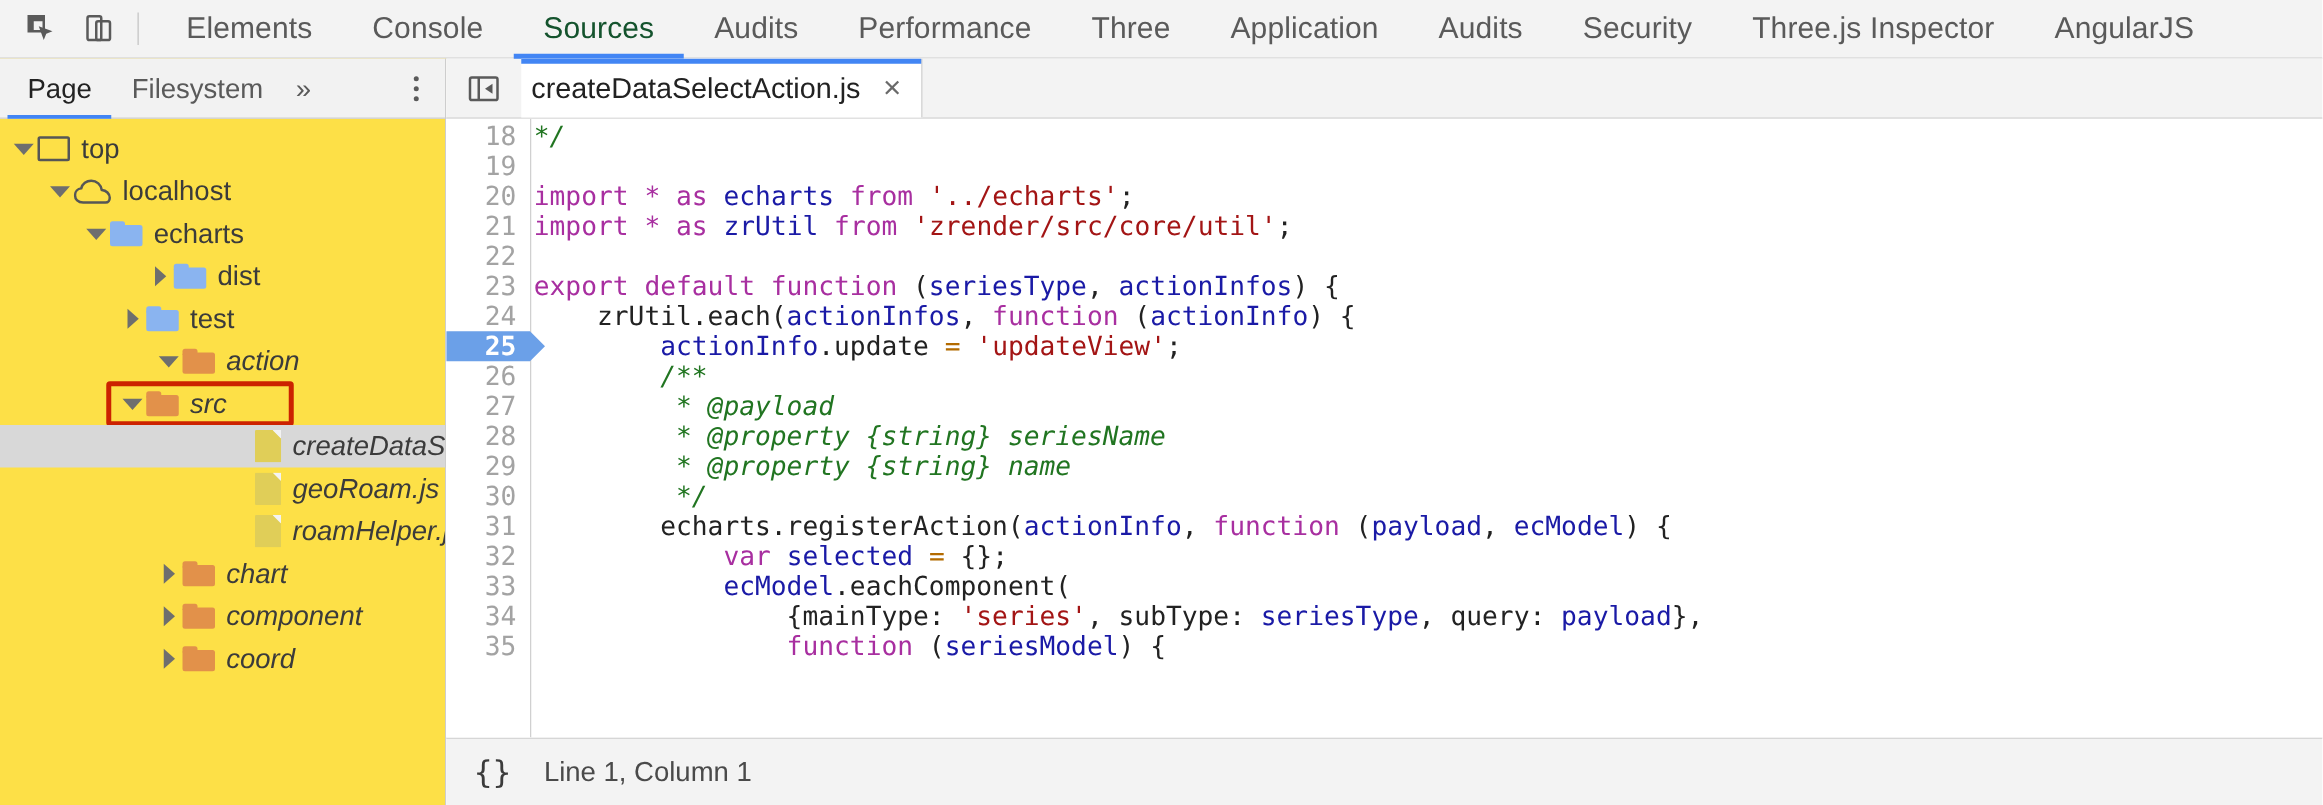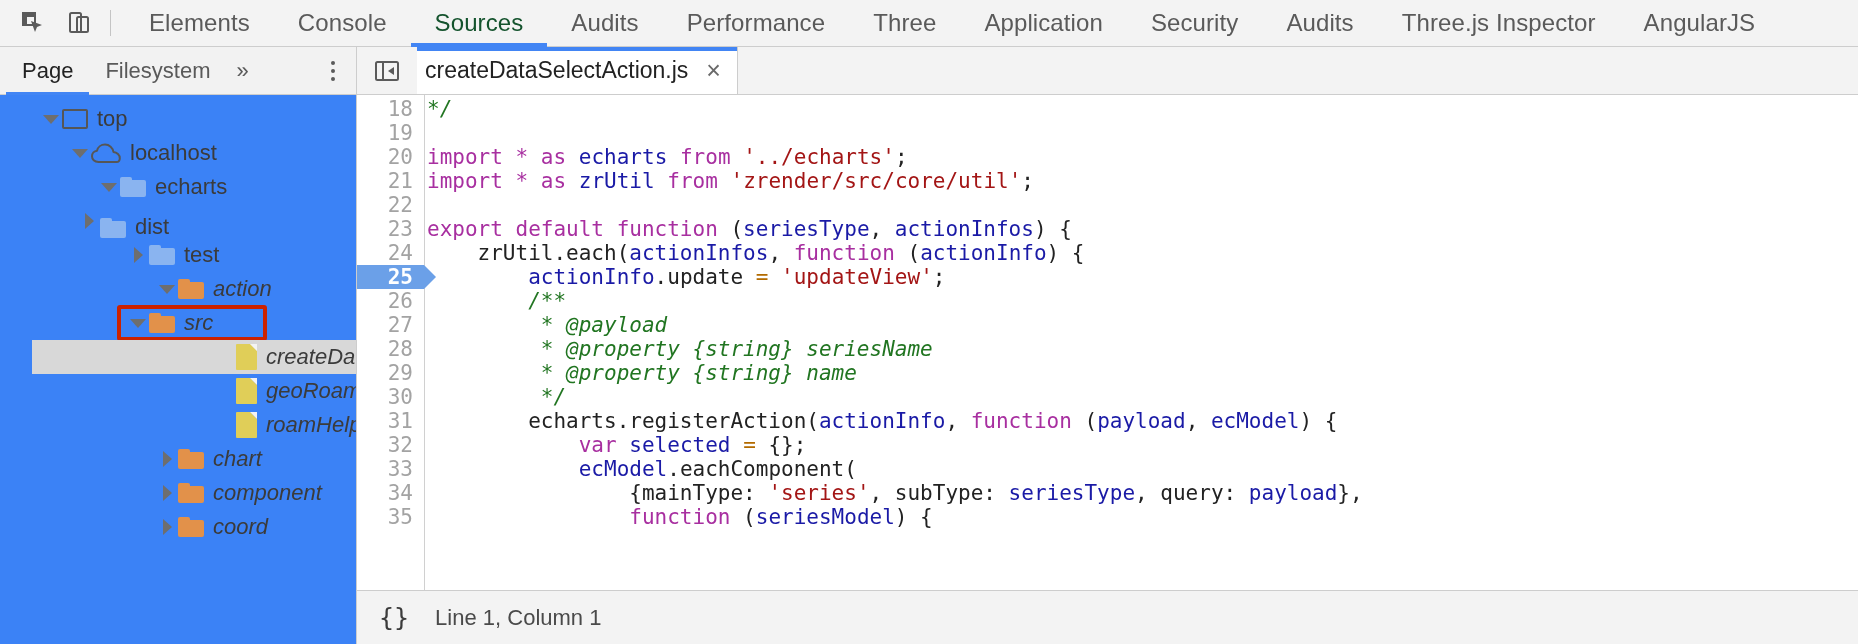--- a/index.html
+++ b/index.html
@@ -49,21 +49,21 @@
     position: absolute; left: 0; right: 0; bottom: 0;
     height: 4px; background: #4285f4;
   }
 
   
   .body { flex: 1; display: flex; min-height: 0; background:#fff; }
 
   
   .nav {
     width: 357px; min-width: 357px;
-    background: #3b82f6;
+    background: #fde047;
     display: flex; flex-direction: column;
     border-right: 1px solid #cdcdcd;
   }
   .nav-tabs {
     height: 48px; min-height: 48px;
     display: flex; align-items: center;
     background: #f2f2f2;
     border-bottom: 1px solid #cdcdcd;
     position: relative;
     padding-left: 6px;
@@ -88,21 +88,20 @@
     display:flex; flex-direction: column; align-items:center; justify-content:center;
     gap: 4px; cursor:pointer; padding-right: 6px;
   }
   .nav-kebab i { width:4px; height:4px; border-radius:50%; background:#5a5a5a; display:block; }
 
   .tree {
     flex:1; overflow: hidden;
     padding-top: 7px;
     font-size: 22px;
     color: #3b3b3b;
-    margin-left: 32px;
   }
   .row {
     height: 34px;
     display: flex; align-items: center;
     cursor: pointer;
     position: relative;
     white-space: nowrap;
   }
   .row.selected { background: #d8d8d8; }
   .row .tw {
@@ -292,24 +291,24 @@
         <div class="tab">
           <span>Performance</span>
         </div>
         <div class="tab">
           <span>Three</span>
         </div>
         <div class="tab">
           <span>Application</span>
         </div>
         <div class="tab">
+          <span>Audits</span>
+        </div>
+        <div class="tab">
           <span>Security</span>
-        </div>
-        <div class="tab">
-          <span>Audits</span>
         </div>
         <div class="tab">
           <span>Three.js Inspector</span>
         </div>
         <div class="tab">
           <span>AngularJS</span>
         </div>
       </div>
   </div>
 
@@ -353,21 +352,21 @@
           </div>
           <div class="row" style="padding-left: 66px;">
             <span class="tw">
               <span class="tri-down"></span>
             </span>
             <span class="ico">
               <span class="folder blue"></span>
             </span>
             <span class="lbl">echarts</span>
           </div>
-          <div class="row" style="padding-left: 46px; align-items: flex-end;">
+          <div class="row" style="padding-left: 117px;">
             <span class="tw">
               <span class="tri-right"></span>
             </span>
             <span class="ico">
               <span class="folder blue"></span>
             </span>
             <span class="lbl">dist</span>
           </div>
           <div class="row" style="padding-left: 95px;">
             <span class="tw">

